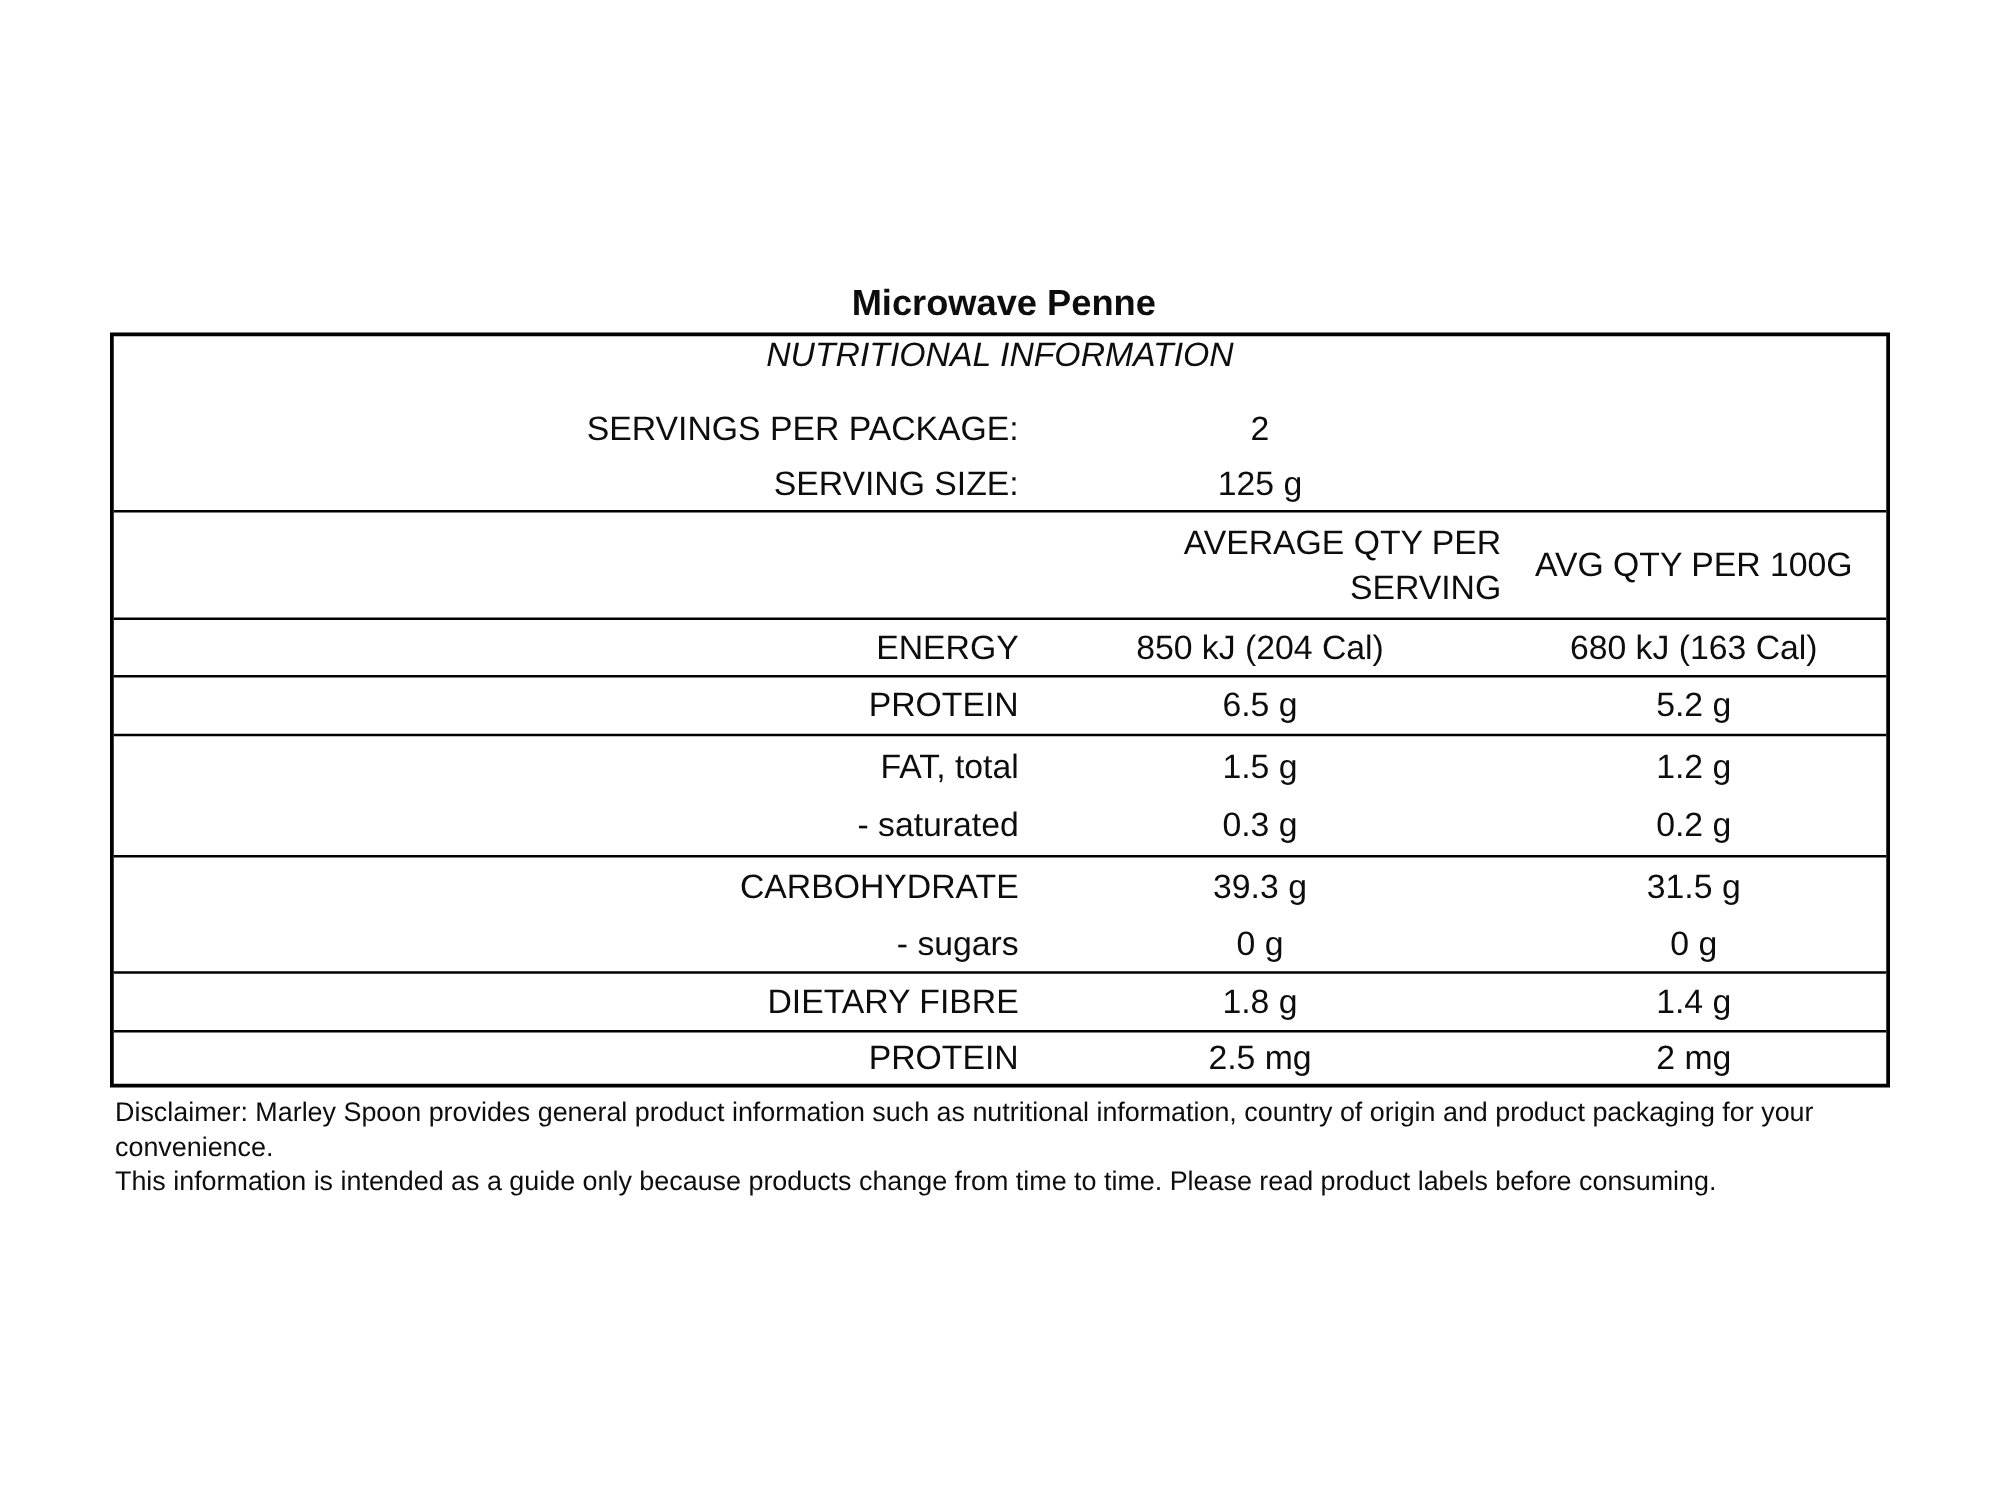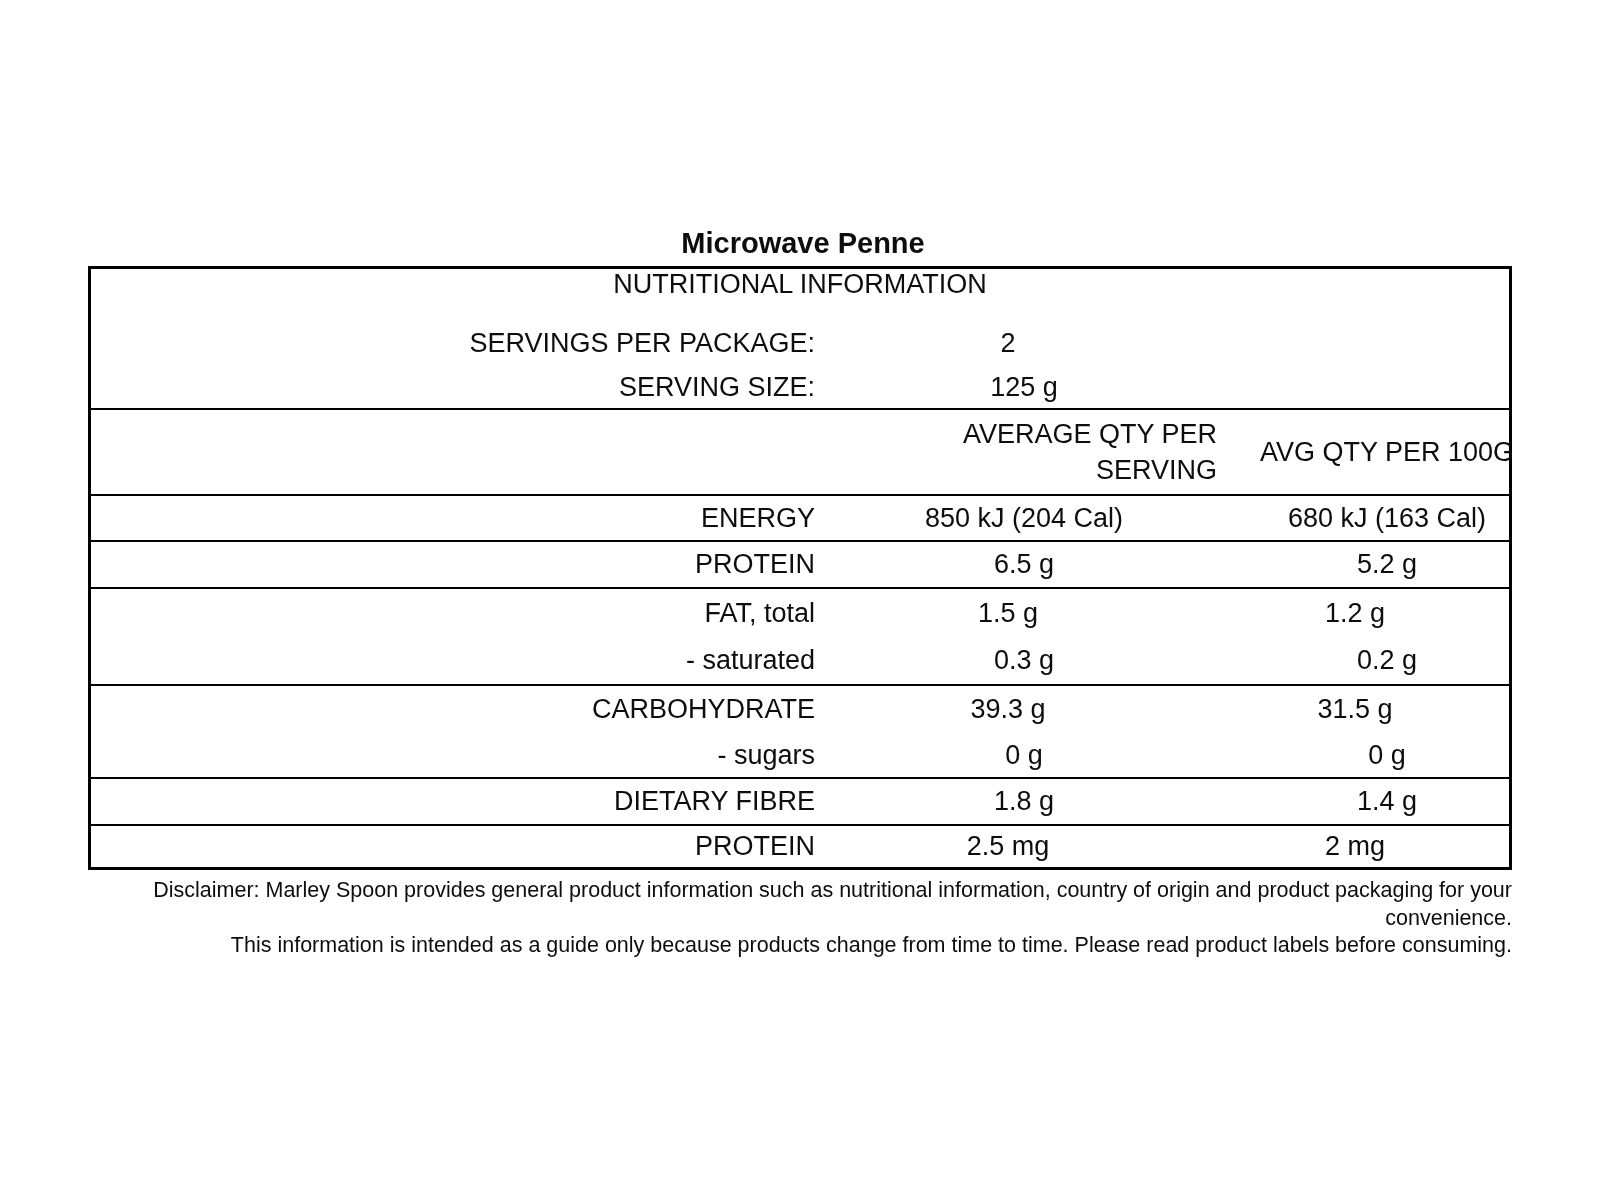--- a/index.html
+++ b/index.html
@@ -42,21 +42,21 @@
     font-size: 27px;
   }
 
   .row {
     display: grid;
     grid-template-columns: 724px 386px 308px;
     align-items: center;
   }
   .row.full { display: block; text-align: center; }
 
-  .bb { border-bottom: 2px solid #000; gap: 16px; }
+  .bb { border-bottom: 2px solid #000; }
 
   .h51 { height: 51px; }
   .h46 { height: 46px; }
   .h44 { height: 44px; }
   .h86 { height: 86px; }
   .h47 { height: 47px; }
   .h48 { height: 48px; }
   .h49 { height: 49px; }
   .h41 { height: 41px; }
 
@@ -65,30 +65,31 @@
   .lbl.indent { padding-left: 16px; }
   .val { text-align: center; }
 
   .colhead-serving { line-height: 36px; text-align: right; }
   .colhead-100g { line-height: 36px; }
 
   .thead-row {
     display: flex;
     align-items: center;
     justify-content: center;
+    font-style: italic;
   }
 
   .disclaimer {
     position: absolute;
     top: 877px;
     left: 92px;
     width: 1420px;
     font-size: 21.5px;
     line-height: 27.5px;
-    text-align: right;
+    text-align: left;
     color: #0d0d0d;
   }
 </style>
 </head>
 <body>
 
 <div class="page">
 
   <div class="title">Microwave Penne</div>
 

